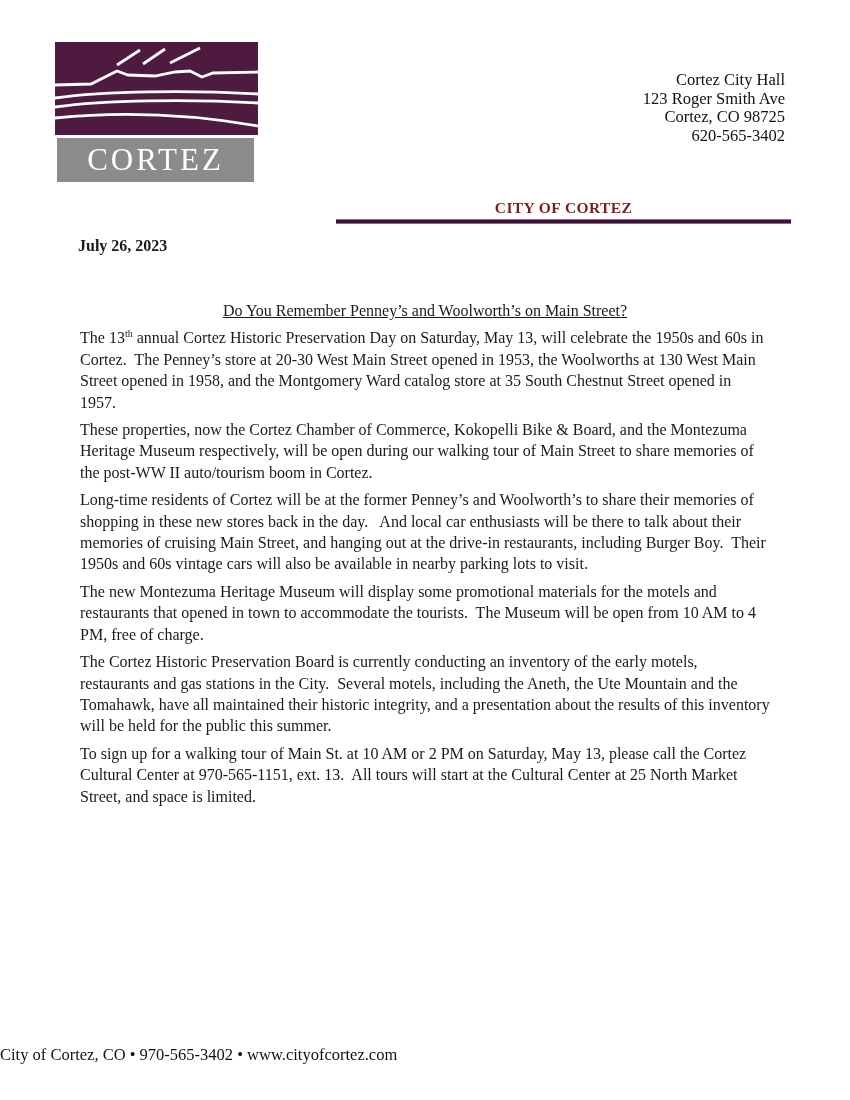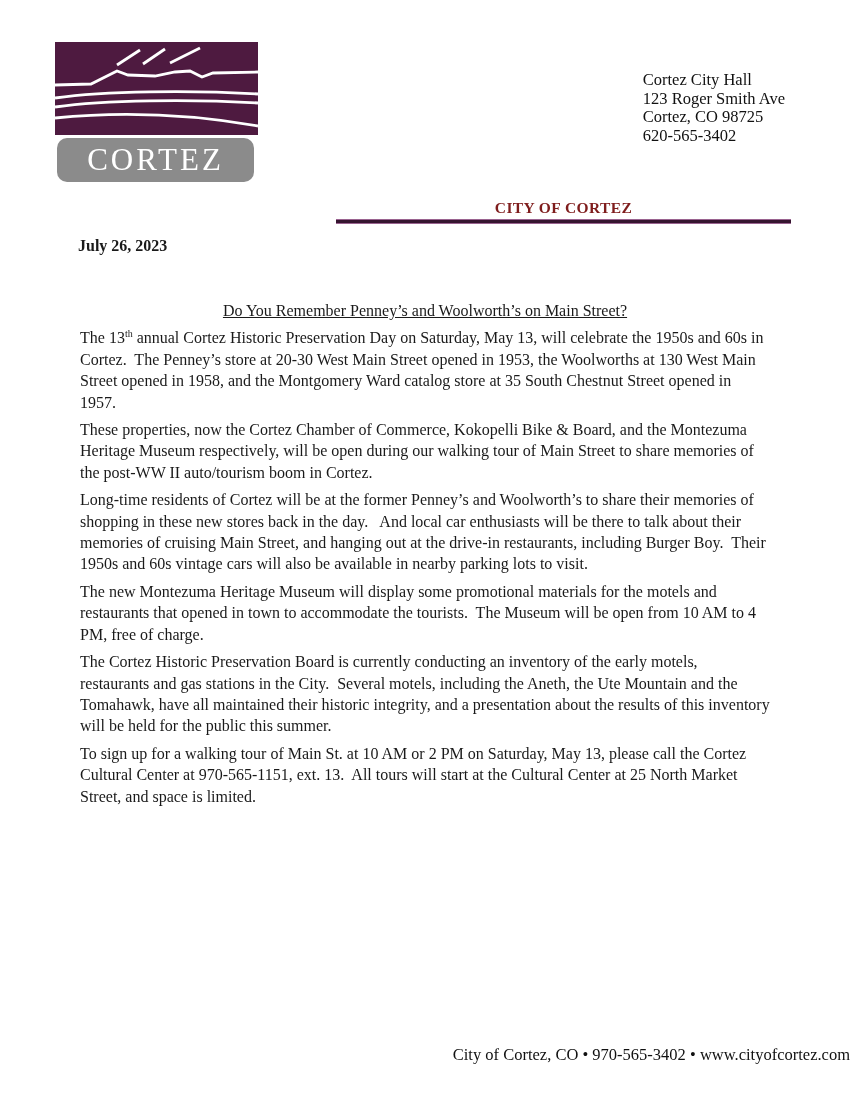--- a/index.html
+++ b/index.html
@@ -18,21 +18,21 @@
   .logo-purple svg { display: block; width: 100%; height: 100%; }
   .logo-gray {
     margin: 3px 0 0 2px; width: 197px; height: 44px;
     display: flex; align-items: center; justify-content: center;
     color: #ffffff; font-size: 31px; letter-spacing: 3px;
   }
 
   
   .letterhead {
     position: absolute; top: 71px; right: 65px;
-    font-size: 16.5px; line-height: 18.6px;
+    text-align: right; font-size: 16.5px; line-height: 18.6px;
     color: #111;
   }
 
   
   .masthead { position: absolute; left: 336px; top: 199px; width: 455px; text-align: center; }
   .masthead-title { font-weight: bold; font-size: 15.5px; letter-spacing: 0.4px; color: #7f1d1d; }
   .masthead-rule {
     margin-top: 2px; height: 3px;
     border-top: 1px solid #9a6390; border-bottom: 1px solid #9a6390;
   }
@@ -41,41 +41,41 @@
 
   
   .content { position: absolute; left: 80px; top: 300px; width: 690px; font-size: 16px; line-height: 21.4px; }
   .headline { text-align: center; text-decoration: underline; margin: 0 0 6px 0; }
   .content p { margin: 0 0 6px 0; white-space: pre-wrap; }
   .content sup { font-size: 10px; line-height: 0; }
 
   
   .footer {
     position: absolute; left: 0; top: 1045px; width: 850px;
-    text-align: right; font-size: 16.5px; color: #111;
+    text-align: left; font-size: 16.5px; color: #111;
   }
 </style>
 </head>
 <body>
 
 <div class="logo">
   <div class="logo-purple" style="background-color: rgb(78, 26, 64);">
     <svg viewBox="0 0 203 93" xmlns="http://www.w3.org/2000/svg">
       <g fill="none" stroke="#ffffff" stroke-width="2.8">
         <path d="M62 23 L85 8"></path>
         <path d="M88 22 L110 7"></path>
         <path d="M115 21 L145 6"></path>
         <path d="M0 43 L36 42 L62 29 L73 33 L100 34 L120 30 L135 29 L147 35 L158 31 L203 30"></path>
         <path d="M0 56 C 50 49, 135 48, 203 52"></path>
         <path d="M0 65 C 50 58, 135 57, 203 61"></path>
         <path d="M0 76 C 70 69, 140 73, 203 84"></path>
       </g>
     </svg>
   </div>
-  <div class="logo-gray" style="background-color: rgb(139, 139, 139); border-radius: 10px;">CORTEZ</div>
+  <div class="logo-gray" style="background-color: rgb(139, 139, 139);">CORTEZ</div>
 </div>
 
 <div class="letterhead">
   <div>Cortez City Hall</div>
   <div>123 Roger Smith Ave</div>
   <div>Cortez, CO 98725</div>
   <div>620-565-3402</div>
 </div>
 
 <div class="masthead">

